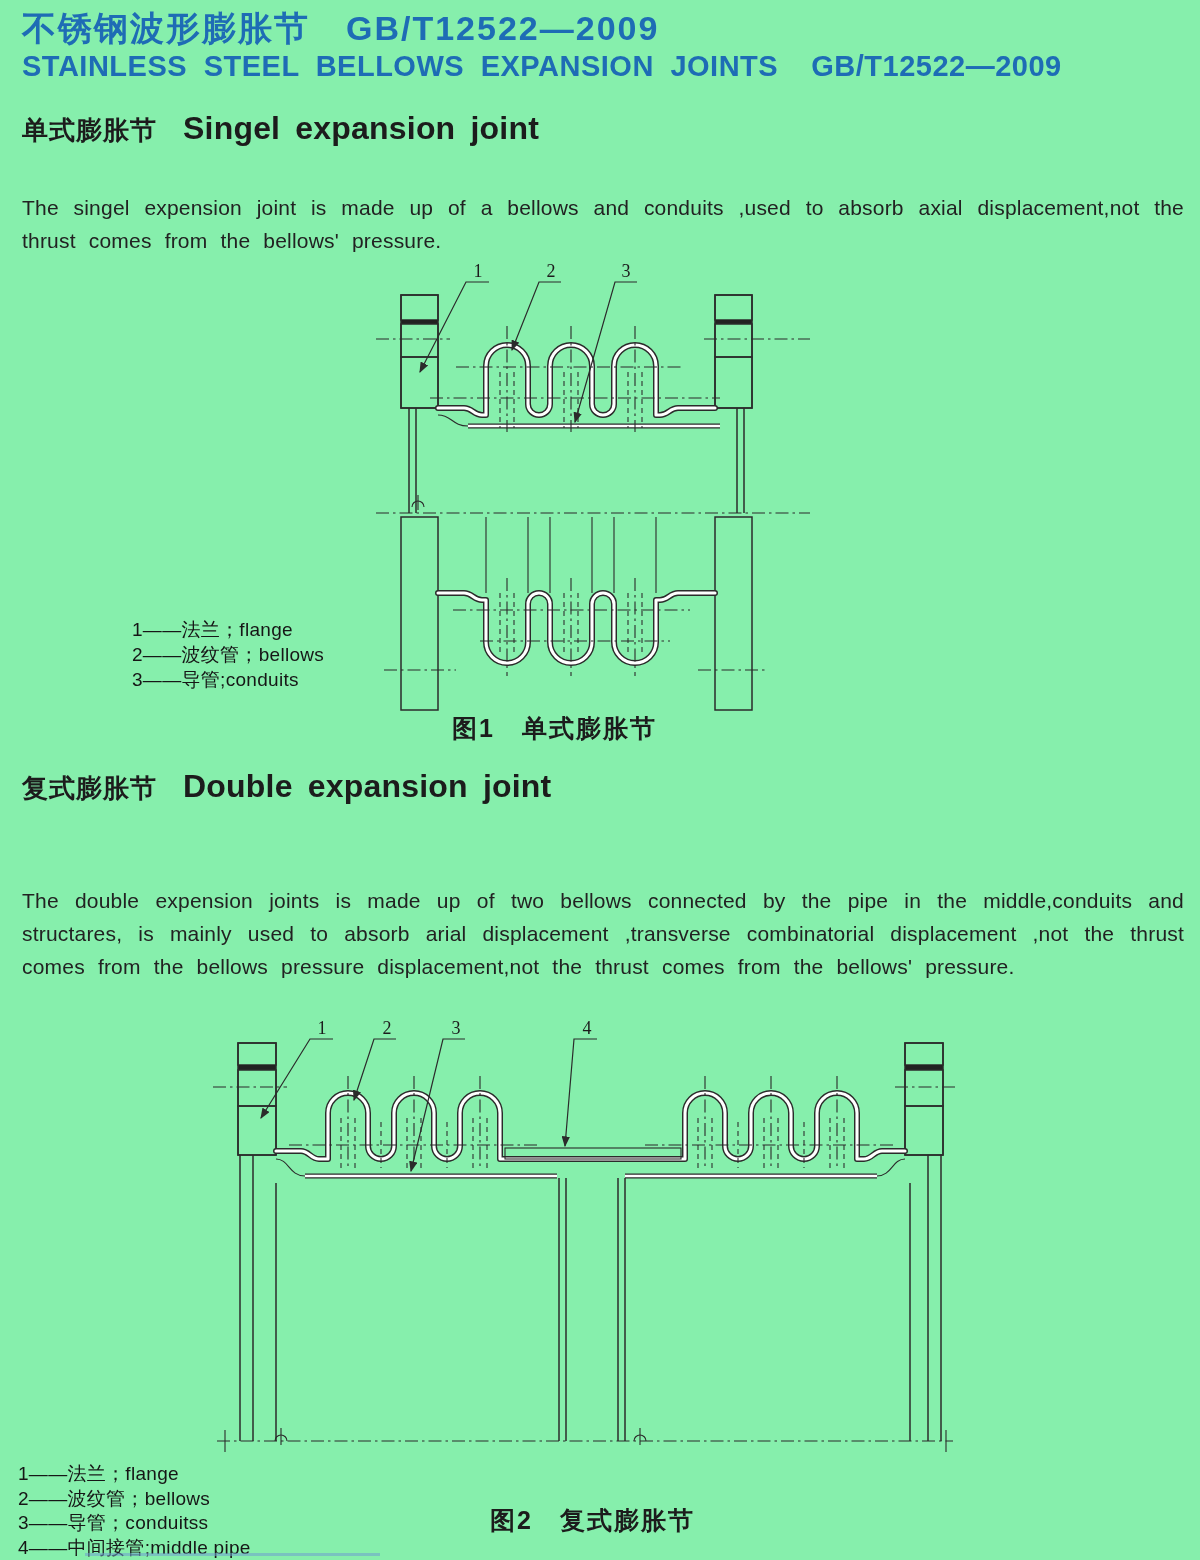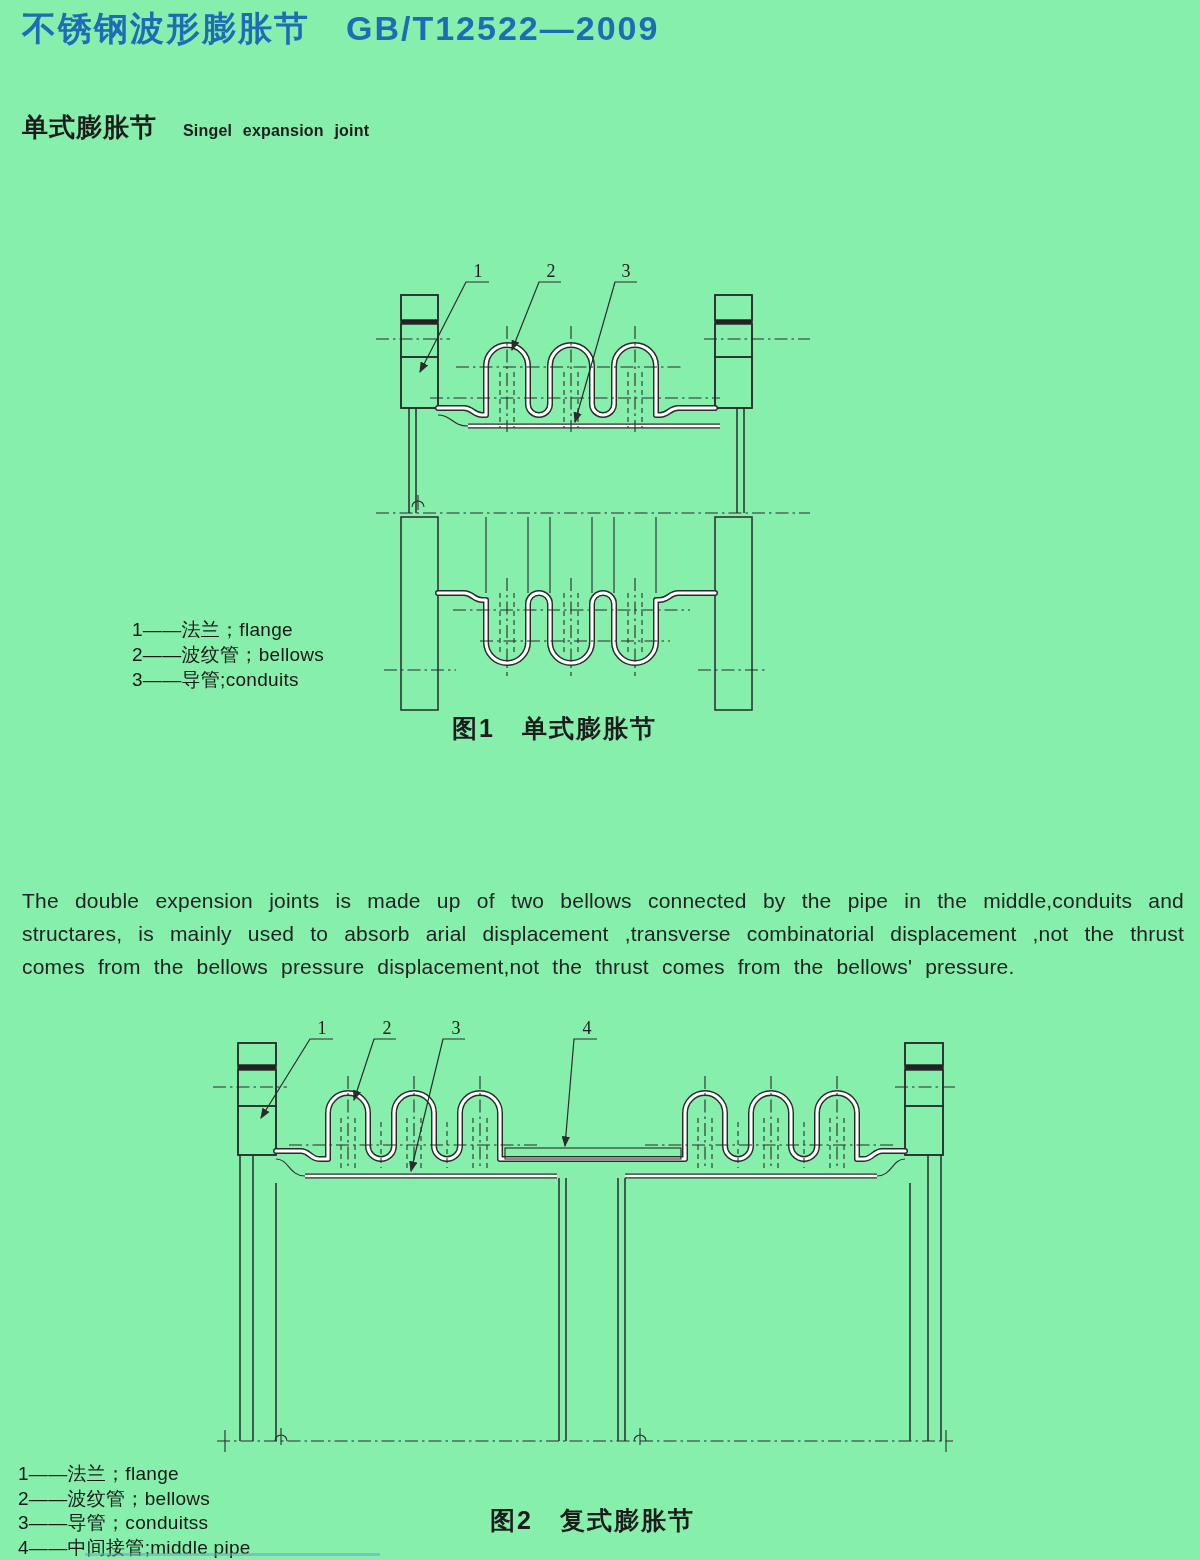--- a/index.html
+++ b/index.html
@@ -2,21 +2,21 @@
 <html><head>
 <meta charset="utf-8">
 <style>
   html,body{margin:0;padding:0;background:#ffffff;}
   .page{position:relative;width:1200px;height:1560px;background:#86efac;overflow:hidden;
         font-family:"Liberation Sans",sans-serif;color:#1c1c1c;}
   .abs{position:absolute;}
   .title-cn{left:22px;top:6px;font-size:34px;font-weight:bold;color:#1e6cb5;letter-spacing:2px;white-space:pre;}
   .title-en{left:22px;top:50px;font-size:29px;font-weight:bold;color:#1e6cb5;letter-spacing:.5px;word-spacing:8px;white-space:pre;}
   .sec-head{font-size:26px;font-weight:bold;letter-spacing:1px;white-space:nowrap;}
-  .sec-head .en{font-size:16px;margin-left:26px;letter-spacing:.2px;word-spacing:6px;}
+  .sec-head .en{font-size:32px;margin-left:26px;letter-spacing:.2px;word-spacing:6px;}
   .p-cn{font-size:22px;line-height:34px;letter-spacing:.5px;width:1172px;text-align:justify;}
   .p-en{font-size:21px;line-height:33px;width:1162px;text-align:justify;word-spacing:7px;letter-spacing:.2px;color:#222;}
   .legend{font-size:19px;line-height:25px;letter-spacing:.3px;color:#161616;}
   .fig-cap{font-size:25px;font-weight:bold;letter-spacing:2px;white-space:pre;}
   .blue-smudge{left:85px;top:1553px;width:295px;height:3px;background:#6f9fd0;opacity:.55;}
   
   svg{display:block;}
   .ln{stroke:#2b2b2b;stroke-width:1.5;fill:none;}
   .thin{stroke:#2b2b2b;stroke-width:1.1;fill:none;}
   .cl{stroke:#2b2b2b;stroke-width:1.1;fill:none;stroke-dasharray:13 4 2.5 4;}
@@ -27,24 +27,26 @@
   .sw{stroke:#ffffff;stroke-width:2.6;fill:none;stroke-linecap:butt;}
   .lead{stroke:#2b2b2b;stroke-width:1.2;fill:none;}
   .lbl{font-family:"Liberation Serif",serif;font-size:18px;fill:#1c1c1c;text-anchor:middle;}
 </style>
 </head>
 <body>
 
 <div class="page">
 
   <div class="abs title-cn">不锈钢波形膨胀节　GB/T12522—2009</div>
+  <div class="abs title-en">STAINLESS STEEL BELLOWS EXPANSION JOINTS  GB/T12522—2009</div>
 
   <div class="abs sec-head" style="left:22px;top:110px;">
     <span>单式膨胀节</span><span class="en">Singel expansion joint</span>
   </div>
+  <div class="abs p-en" style="left:22px;top:191px;">The singel expension joint is made up of a bellows and conduits ,used to absorb axial displacement,not the thrust comes from the bellows' pressure.</div>
 
   <svg class="abs" style="left:368px;top:260px;" width="450" height="458" viewBox="0 0 450 458">
     <defs>
       <pattern id="h" width="8" height="8" patternUnits="userSpaceOnUse" patternTransform="rotate(45)">
         <line x1="0" y1="0" x2="0" y2="8" stroke="#3c3c3c" stroke-width="1.2"></line>
       </pattern>
       <marker id="arw" markerWidth="9" markerHeight="7" refX="8" refY="3.5" orient="auto">
         <path d="M0,0 L9,3.5 L0,7 Z" fill="#2b2b2b"></path>
       </marker>
     </defs>
@@ -144,20 +146,23 @@
     </g>
   </svg>
 
   <div class="abs legend" style="left:132px;top:617px;">
     <div>1——法兰；flange</div>
     <div>2——波纹管；bellows</div>
     <div>3——导管;conduits</div>
   </div>
   <div class="abs fig-cap" style="left:452px;top:712px;">图1　单式膨胀节</div>
 
+  <div class="abs sec-head" style="left:22px;top:768px;">
+    <span>复式膨胀节</span><span class="en">Double expansion joint</span>
+  </div>
   <div class="abs p-en" style="left:22px;top:884px;">The double expension joints is made up of two bellows connected by the pipe in the middle,conduits and structares, is mainly used to absorb arial displacement ,transverse combinatorial displacement ,not the thrust comes from the bellows pressure displacement,not the thrust comes from the bellows' pressure.</div>
 
   <svg class="abs" style="left:205px;top:1018px;" width="760" height="450" viewBox="0 0 760 450">
 
     <g>
       <rect class="ln" x="33" y="25" width="38" height="22" fill="url(#h)"></rect>
       <rect x="33" y="47" width="38" height="5" fill="#222"></rect>
       <rect class="ln" x="33" y="52" width="38" height="36" fill="#fff"></rect>
       <rect class="ln" x="33" y="88" width="38" height="49" fill="url(#h)"></rect>
       <rect class="ln" x="33" y="25" width="38" height="112"></rect>

